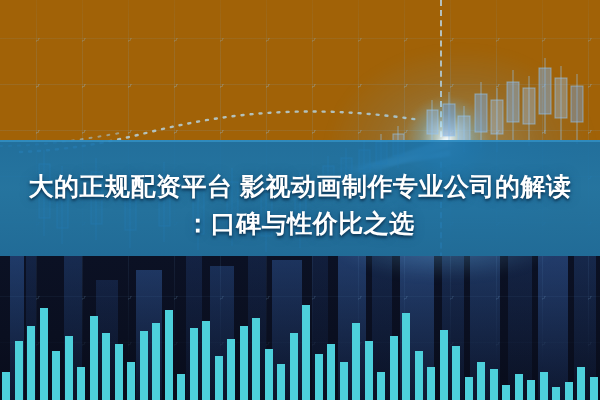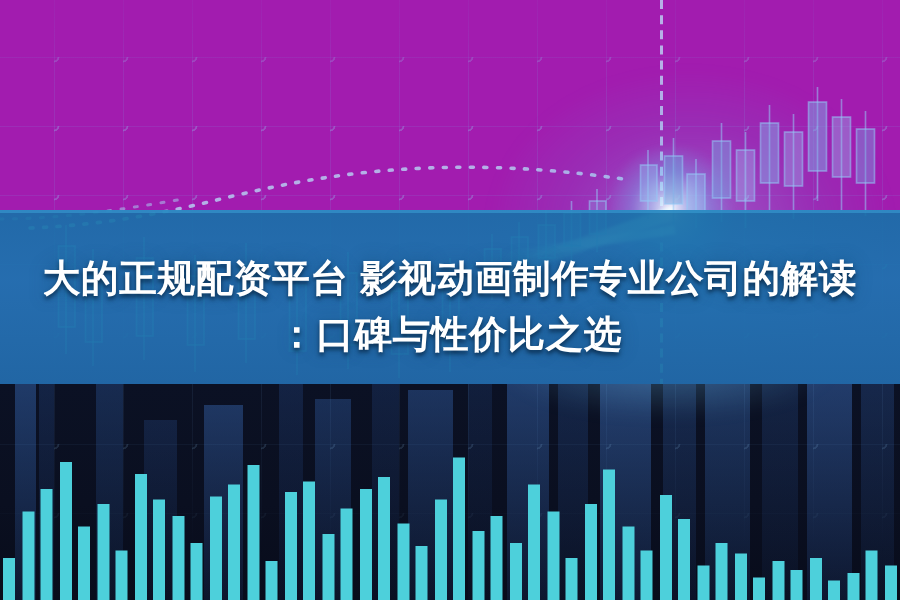--- a/index.html
+++ b/index.html
@@ -1,21 +1,21 @@
 <!DOCTYPE html>
 <html><head>
 <meta charset="utf-8">
 <style>
   html,body{margin:0;padding:0;background:#000;}
   #stage{
     position:relative;
     width:600px;height:400px;
     overflow:hidden;
     font-family:"Liberation Sans","DejaVu Sans",sans-serif;
-    background:#a21caf;
+    background:#a16207;
   }
 
   
   .bg-base{
     position:absolute;inset:0;
     background:
       radial-gradient(ellipse 520px 300px at 74% 36%, #2a5f99 0%, rgba(26,70,120,0.55) 38%, rgba(12,32,62,0) 72%),
       radial-gradient(ellipse 340px 220px at 18% 8%, #11223f 0%, rgba(10,20,40,0) 70%),
       linear-gradient(160deg,#0b1b33 0%,#112a4d 45%,#0d2murky 45%,#0a1833 100%),
       linear-gradient(180deg,#0b182e 0%,#123157 55%,#0c1e3a 100%);

